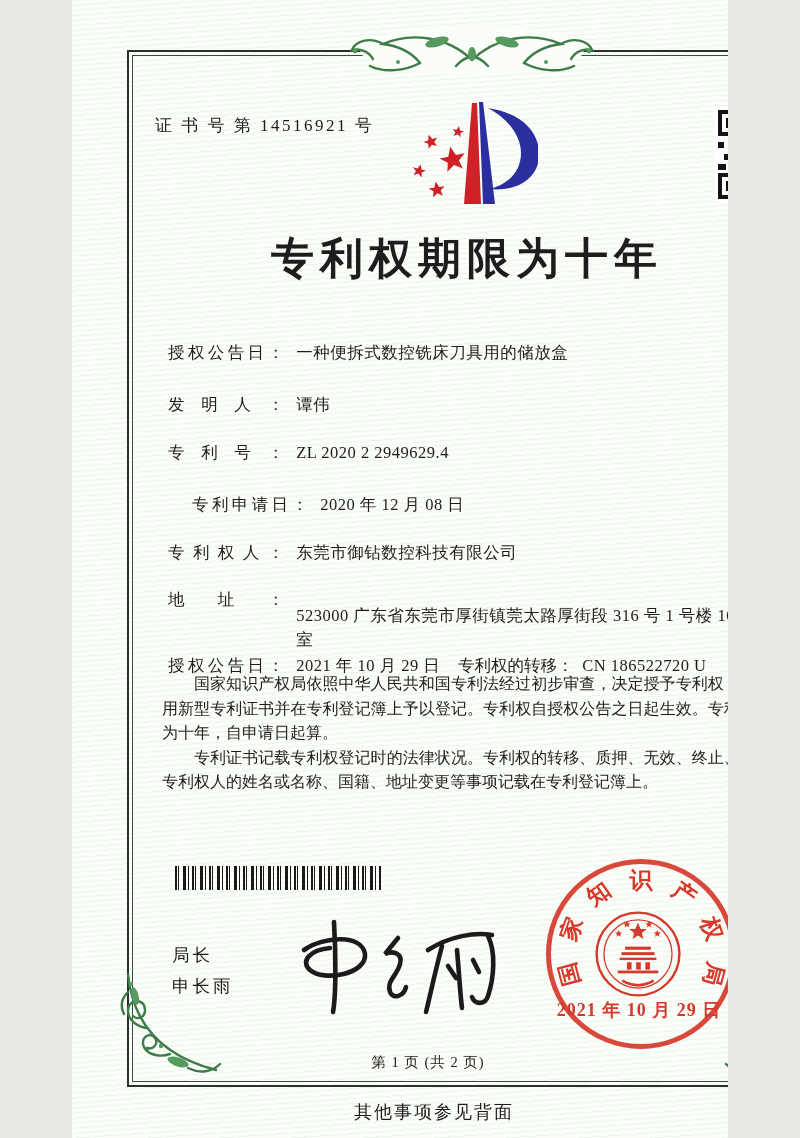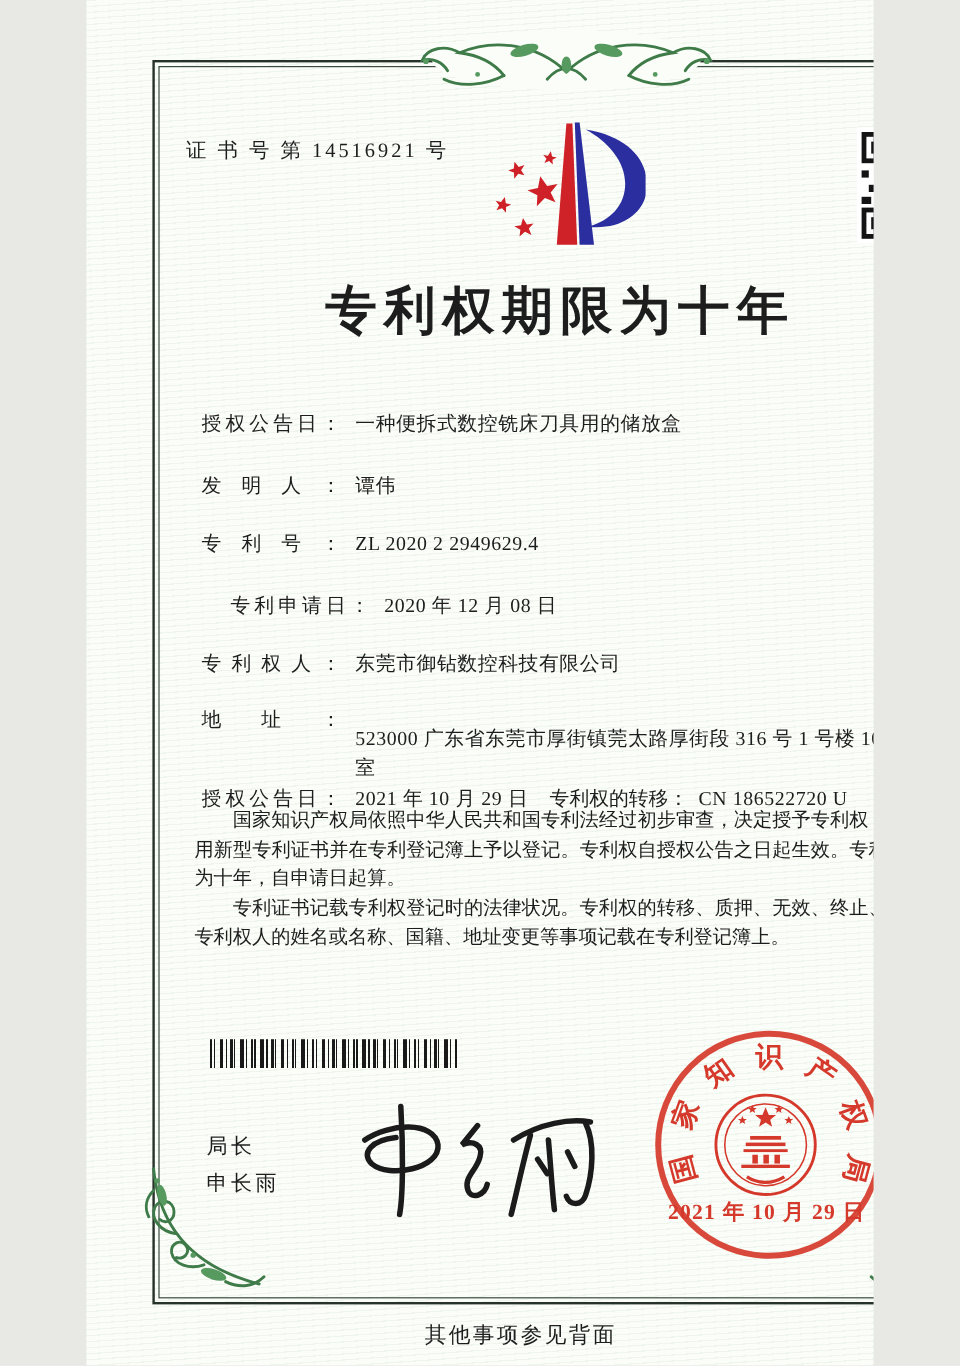--- a/index.html
+++ b/index.html
@@ -266,15 +266,16 @@
         <rect x="38" y="59" width="5" height="8"></rect>
           <rect x="48" y="59" width="5" height="8"></rect>
           <rect x="58" y="59" width="5" height="8"></rect>
         <rect x="28" y="68" width="44" height="3"></rect>
       </g>
       <path d="M33,79 Q50,89 67,79" stroke="#d5392b" stroke-width="3" fill="none"></path>
     </svg>
   </div>
   <div class="seal-date">2021 年 10 月 29 日</div>
 
+  <div class="footer">第 1 页 (共 2 页)</div>
   <div class="back-note">其他事项参见背面</div>
 
 </div>
 
 </body></html>

